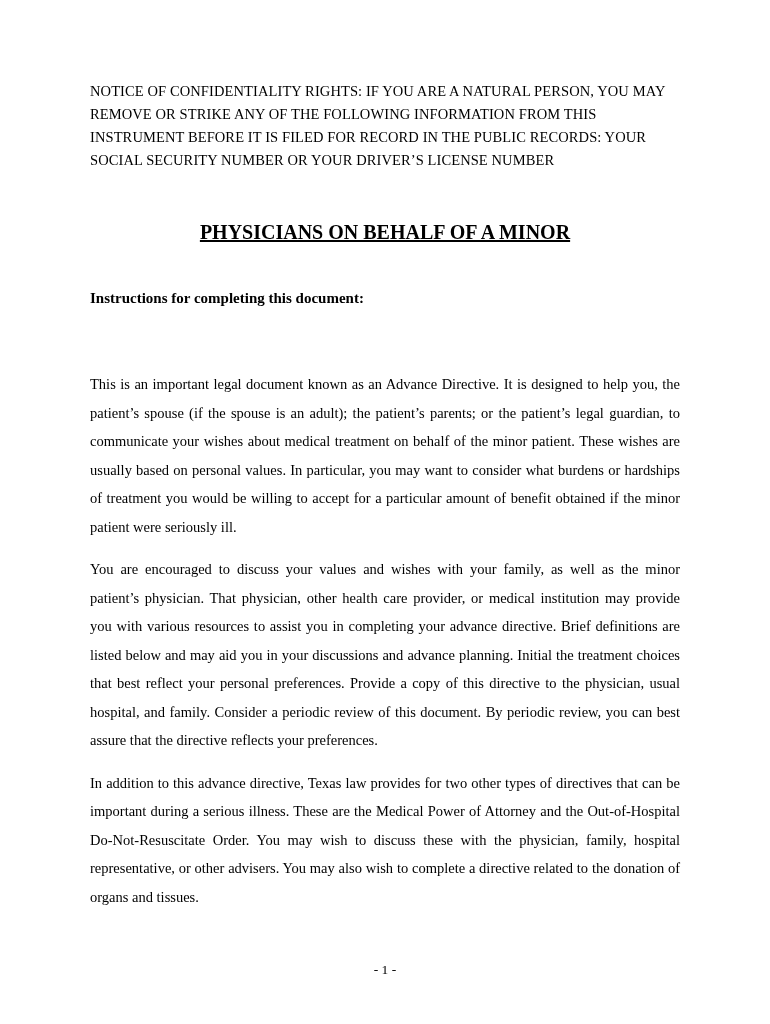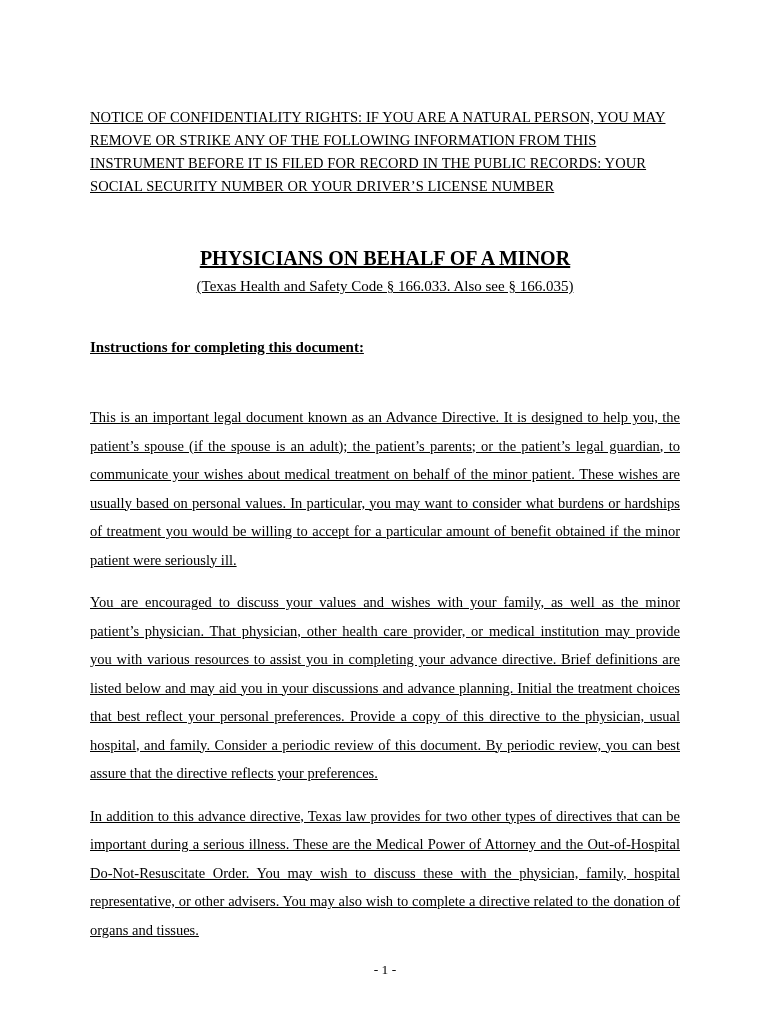--- a/index.html
+++ b/index.html
@@ -12,24 +12,23 @@
     height: 1024px;
     font-family: "Liberation Serif", "DejaVu Serif", serif;
     color: #000000;
     -webkit-font-smoothing: antialiased;
   }
   .page {
     position: relative;
     box-sizing: border-box;
     width: 770px;
     height: 1024px;
-    padding: 106px 90px 0 90px;
+    padding: 80px 90px 0 90px;
     background: #ffffff;
     overflow: hidden;
-    text-decoration: underline;
   }
   .notice {
     margin: 0;
     font-size: 14.5px;
     line-height: 23px;
     text-transform: none;
     letter-spacing: 0.1px;
   }
   .title {
     margin: 14px 0 2px 0;
@@ -47,21 +46,21 @@
     font-size: 15px;
     line-height: 21px;
   }
   .instructions-heading {
     margin: 40px 0 0 0;
     font-size: 15px;
     line-height: 20px;
     font-weight: bold;
   }
   .body-copy {
-    margin-top: 46px;
+    margin-top: 62px;
   }
   .para {
     margin: 0 0 14px 0;
     font-size: 14.5px;
     line-height: 28.5px;
     text-align: justify;
   }
   .para:last-child {
     margin-bottom: 0;
   }
@@ -80,21 +79,20 @@
 
 <div class="page">
 
   <p class="notice">NOTICE OF CONFIDENTIALITY RIGHTS: IF YOU ARE A NATURAL PERSON, YOU MAY REMOVE OR STRIKE ANY OF THE FOLLOWING INFORMATION FROM THIS INSTRUMENT BEFORE IT IS FILED FOR RECORD IN THE PUBLIC RECORDS: YOUR SOCIAL SECURITY NUMBER OR YOUR DRIVER’S LICENSE NUMBER</p>
 
   <h1 class="title">
     <br>
     <span class="title-line">PHYSICIANS ON BEHALF OF A MINOR</span>
   </h1>
 
-  <p class="subtitle">(Texas Health and Safety Code § 166.033.  Also see § 166.035)</p>
 
   <p class="instructions-heading">Instructions for completing this document:</p>
 
   <div class="body-copy">
     <p class="para">This is an important legal document known as an Advance Directive. It is designed to help you, the patient’s spouse (if the spouse is an adult); the patient’s parents; or the patient’s legal guardian, to communicate your wishes about medical treatment on behalf of the minor patient. These wishes are usually based on personal values. In particular, you may want to consider what burdens or hardships of treatment you would be willing to accept for a particular amount of benefit obtained if the minor patient were seriously ill.</p>
     <p class="para">You are encouraged to discuss your values and wishes with your family, as well as the minor patient’s physician. That physician, other health care provider, or medical institution may provide you with various resources to assist you in completing your advance directive. Brief definitions are listed below and may aid you in your discussions and advance planning. Initial the treatment choices that best reflect your personal preferences. Provide a copy of this directive to the physician, usual hospital, and family.  Consider a periodic review of this document.  By periodic review, you can best assure that the directive reflects your preferences.</p>
     <p class="para">In addition to this advance directive, Texas law provides for two other types of directives that can be important during a serious illness. These are the Medical Power of Attorney and the Out-of-Hospital Do-Not-Resuscitate Order. You may wish to discuss these with the physician, family, hospital representative, or other advisers. You may also wish to complete a directive related to the donation of organs and tissues.</p>
   </div>
 
   <div class="footer">- 1 -</div>

